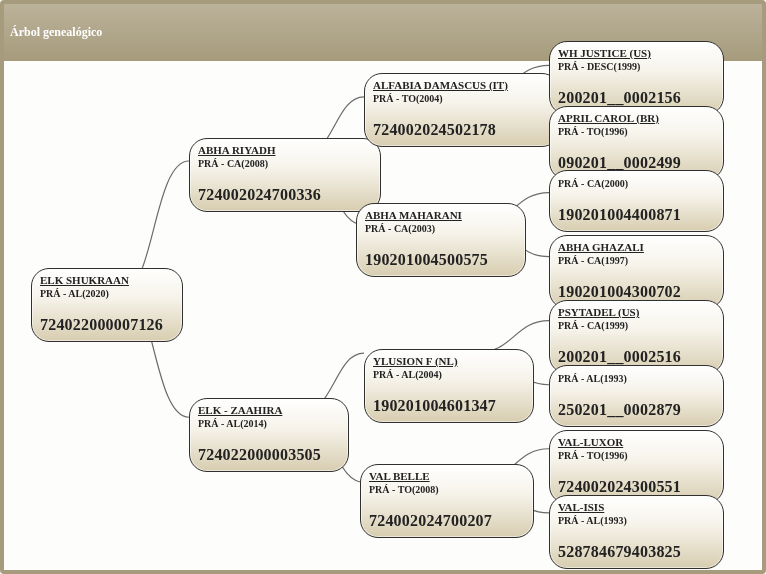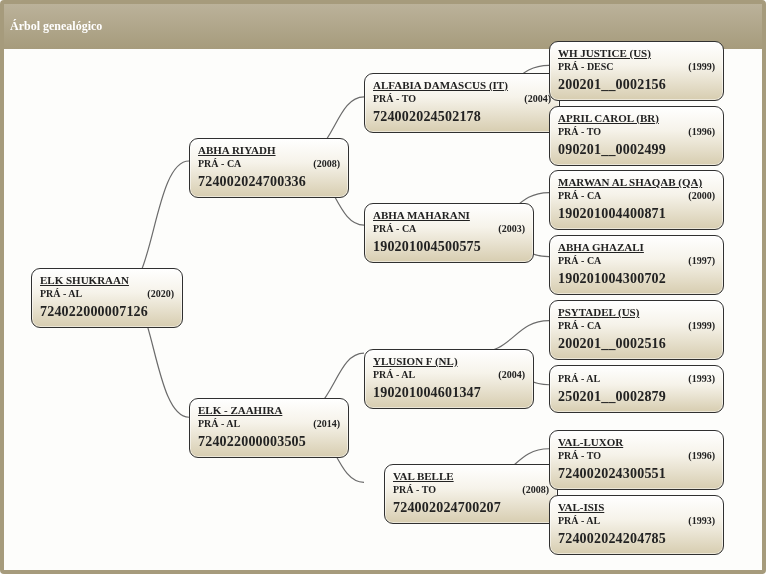--- a/index.html
+++ b/index.html
@@ -1,24 +1,24 @@
 <!DOCTYPE html>
 <html><head>
 <meta charset="utf-8">
 <style>
   *{box-sizing:border-box;margin:0;padding:0}
   body{font-family:Verdana,Arial,sans-serif;background:#fff}
   .panel{border:4px solid #a69b7c;border-radius:4px;width:766px;height:574px;position:relative;background:#fdfdfb;overflow:hidden}
-  .panel-title{background:linear-gradient(#bbb29a,#a69b7c);color:#fff;font:bold 12px Verdana;padding:15px 6px}
+  .panel-title{background:linear-gradient(#bbb29a,#a69b7c);color:#fff;font:bold 12px Verdana;padding:21px 6px}
   .stage{position:absolute;left:0;top:22px;right:0;bottom:0}
   svg.lines{position:absolute;left:0;top:0;width:100%;height:100%;pointer-events:none}
-  .node{position:absolute;width:175px;border:1px solid #303030;border-radius:9px;background:linear-gradient(#fff,#f6f3ea 40%,#d7cdb0);padding:5px 8px 7px;font:bold 11px Verdana;color:#222;box-shadow:inset 0 0 0 1px #ffffff80}
+  .node{position:absolute;width:175px;border:1px solid #303030;border-radius:18px;background:linear-gradient(#fff,#f6f3ea 40%,#d7cdb0);padding:5px 8px 7px;font:bold 11px Verdana;color:#222;box-shadow:inset 0 0 0 1px #ffffff80}
   .node .name{text-decoration:underline;white-space:nowrap;overflow:hidden}
-  .node .row{display:flex;justify-content:space-between;font-size:10px;margin-top:2px}
-  .node .code{font-size:14px;margin-top:5px;letter-spacing:.2px}
+  .node .row{display:flex;justify-content:flex-start;font-size:10px;margin-top:2px}
+  .node .code{font-size:16px;margin-top:17px;letter-spacing:.2px}
 </style>
 </head>
 <body>
 
 <div class="panel">
   <div class="panel-title">Árbol genealógico</div>
   <div class="stage">
 
     <svg class="lines" viewBox="0 0 758 552" preserveAspectRatio="none">
       <g stroke="#6b6b6b" stroke-width="1.2" fill="none">
@@ -41,21 +41,21 @@
 
     <div class="node" style="left:27px; top:242px;width:152px">
       <div class="name">ELK SHUKRAAN</div>
       <div class="row">
           <span>PRÁ - AL</span>
           <span>(2020)</span>
         </div>
       <div class="code">724022000007126</div>
     </div>
 
-    <div class="node" style="left:185px;top:112px;width:160px">
+    <div class="node" style="left:185px;top:112px;width:192px">
       <div class="name">ABHA RIYADH</div>
       <div class="row">
           <span>PRÁ - CA</span>
           <span>(2008)</span>
         </div>
       <div class="code">724002024700336</div>
     </div>
     <div class="node" style="left:185px;top:372px;width:160px">
       <div class="name">ELK - ZAAHIRA</div>
       <div class="row">
@@ -66,37 +66,37 @@
     </div>
 
     <div class="node" style="left:360px;top:47px;width:196px">
       <div class="name">ALFABIA DAMASCUS (IT)</div>
       <div class="row">
           <span>PRÁ - TO</span>
           <span>(2004)</span>
         </div>
       <div class="code">724002024502178</div>
     </div>
-    <div class="node" style="left:360px;top:177px;width:170px">
+    <div class="node" style="left:352px;top:177px;width:170px">
       <div class="name">ABHA MAHARANI</div>
       <div class="row">
           <span>PRÁ - CA</span>
           <span>(2003)</span>
         </div>
       <div class="code">190201004500575</div>
     </div>
     <div class="node" style="left:360px;top:323px;width:170px">
       <div class="name">YLUSION F (NL)</div>
       <div class="row">
           <span>PRÁ - AL</span>
           <span>(2004)</span>
         </div>
       <div class="code">190201004601347</div>
     </div>
-    <div class="node" style="left:380px;top:438px;width:174px">
+    <div class="node" style="left:356px;top:438px;width:174px">
       <div class="name">VAL BELLE</div>
       <div class="row">
           <span>PRÁ - TO</span>
           <span>(2008)</span>
         </div>
       <div class="code">724002024700207</div>
     </div>
 
     <div class="node" style="left:545px;top:15px">
       <div class="name">WH JUSTICE (US)</div>
@@ -108,21 +108,20 @@
     </div>
     <div class="node" style="left:545px;top:80px">
       <div class="name">APRIL CAROL (BR)</div>
       <div class="row">
           <span>PRÁ - TO</span>
           <span>(1996)</span>
         </div>
       <div class="code">090201__0002499</div>
     </div>
     <div class="node" style="left:545px;top:144px">
-      <div class="name">MARWAN AL SHAQAB (QA)</div>
       <div class="row">
           <span>PRÁ - CA</span>
           <span>(2000)</span>
         </div>
       <div class="code">190201004400871</div>
     </div>
     <div class="node" style="left:545px;top:209px">
       <div class="name">ABHA GHAZALI</div>
       <div class="row">
           <span>PRÁ - CA</span>
@@ -152,17 +151,17 @@
           <span>(1996)</span>
         </div>
       <div class="code">724002024300551</div>
     </div>
     <div class="node" style="left:545px;top:469px">
       <div class="name">VAL-ISIS</div>
       <div class="row">
           <span>PRÁ - AL</span>
           <span>(1993)</span>
         </div>
-      <div class="code">724002024204785</div>
+      <div class="code">528784679403825</div>
     </div>
 
   </div>
 </div>
 
 </body></html>

